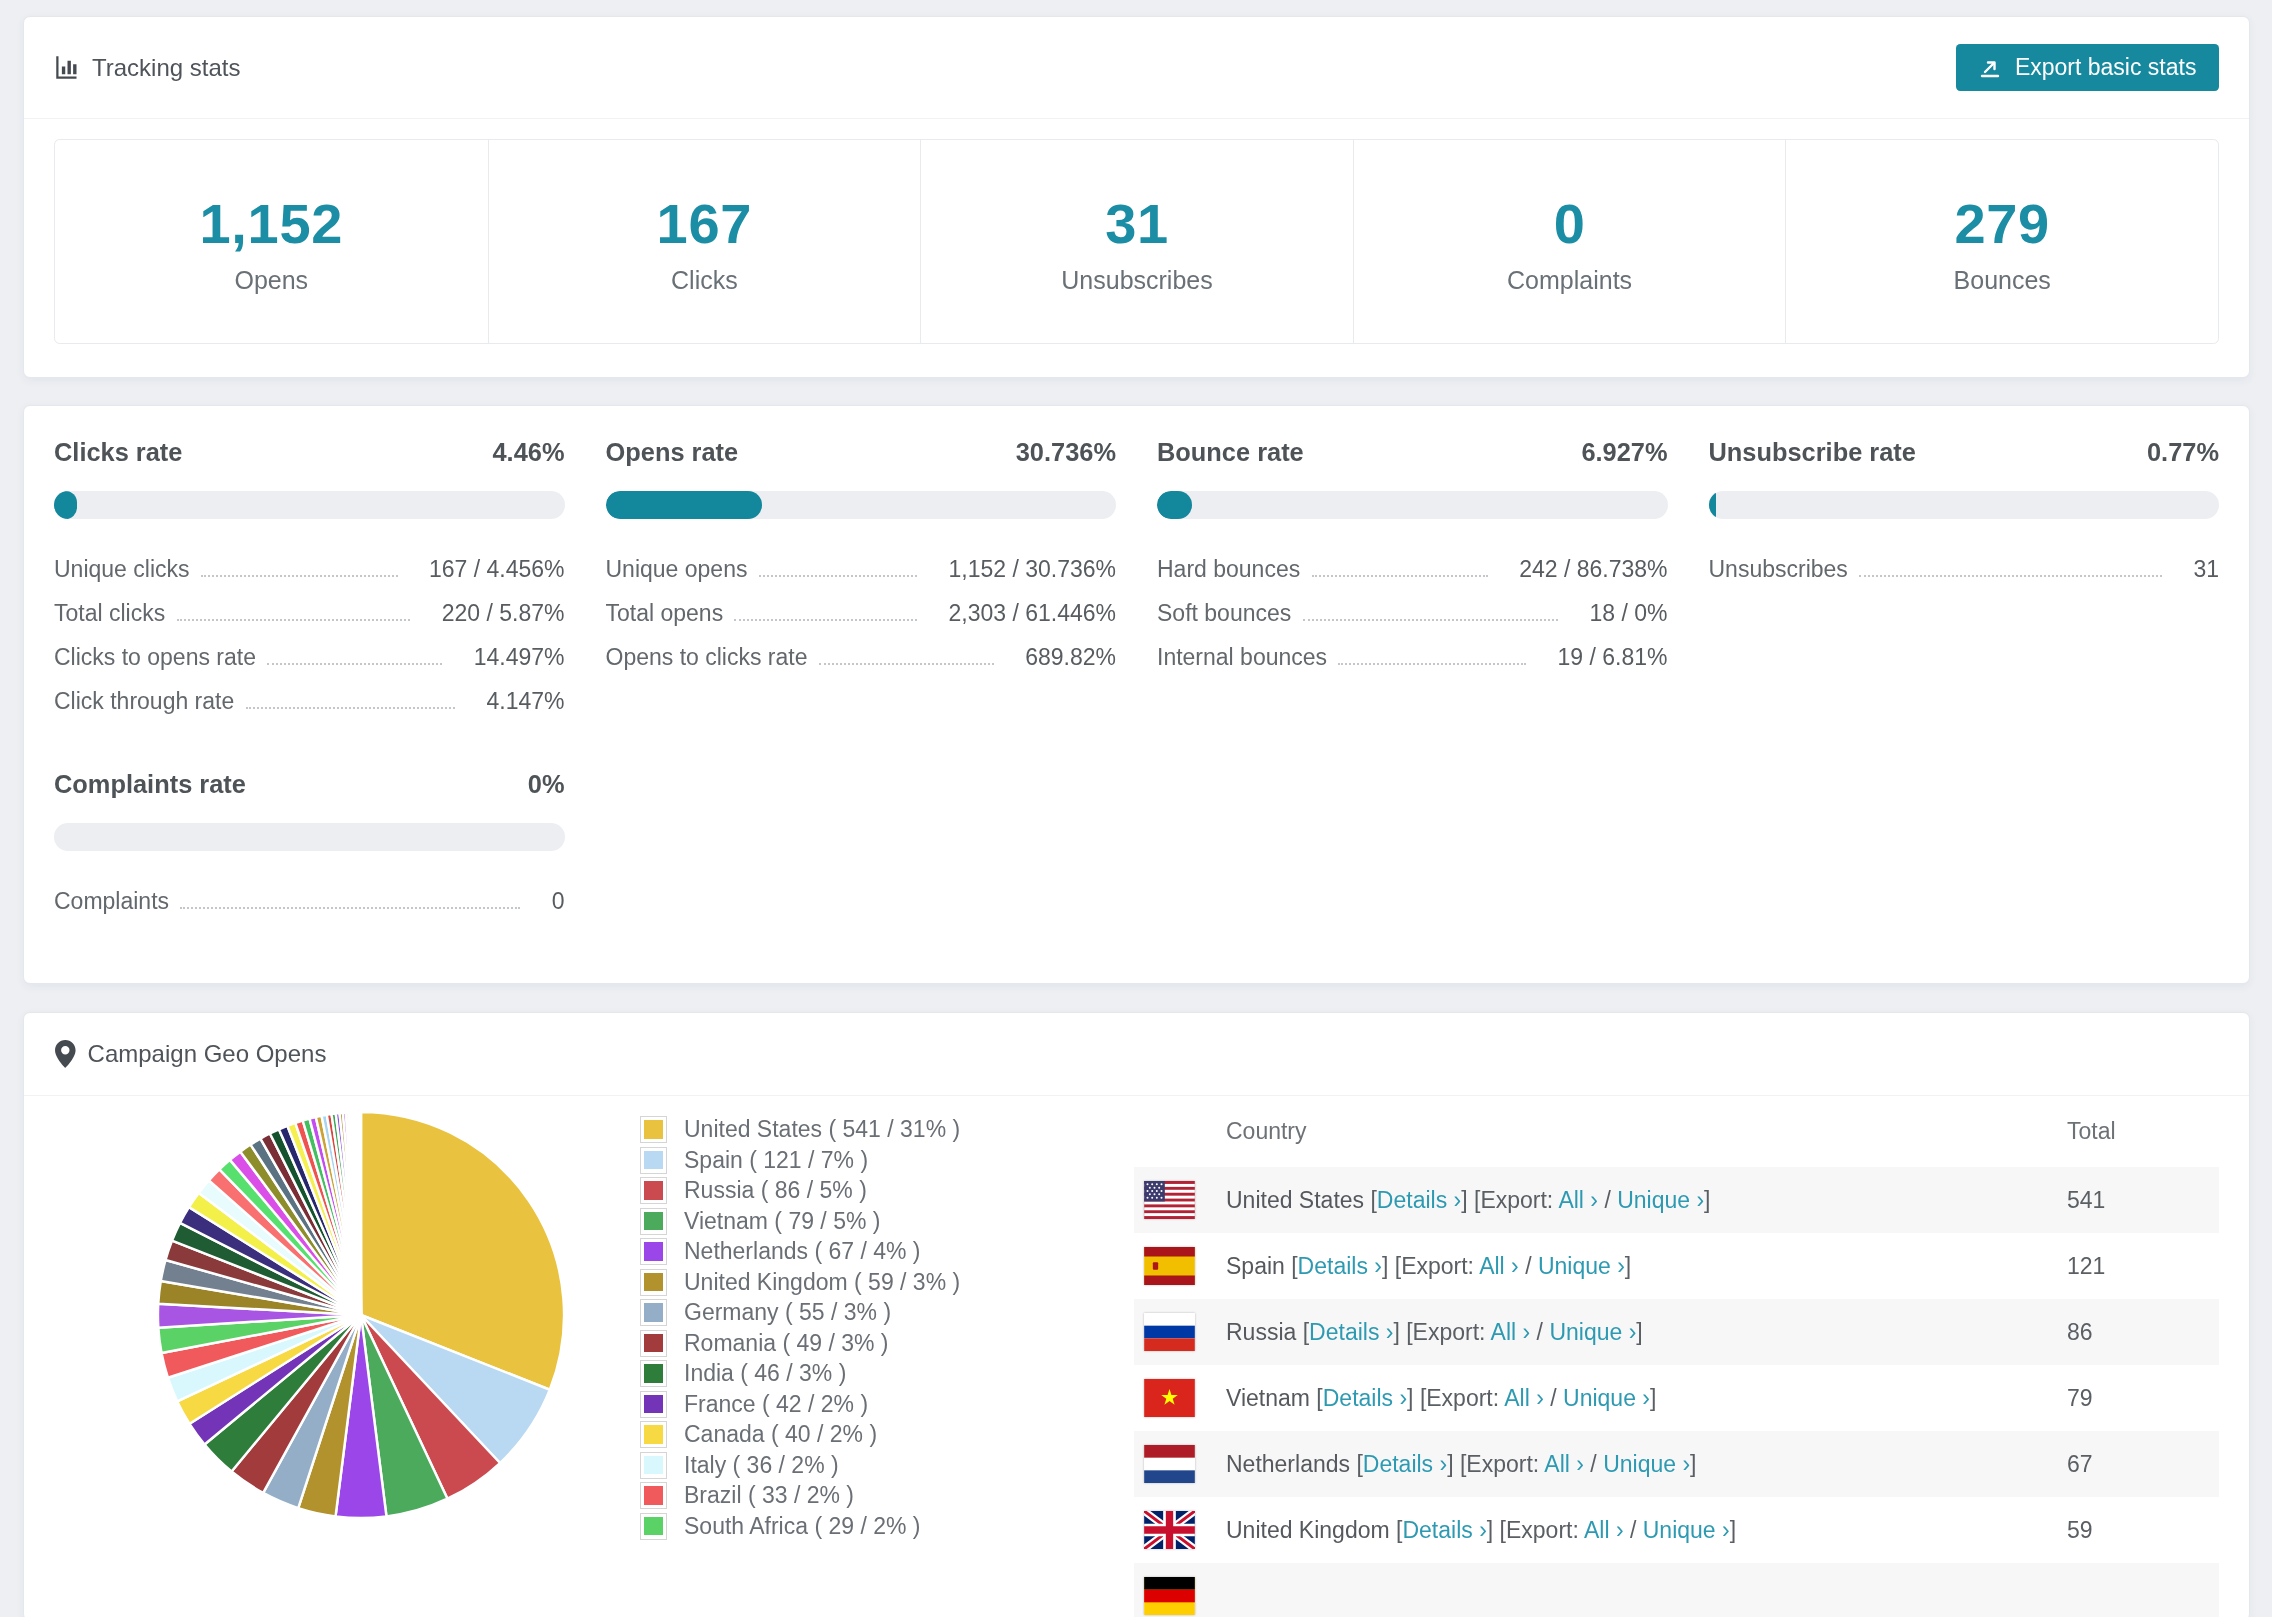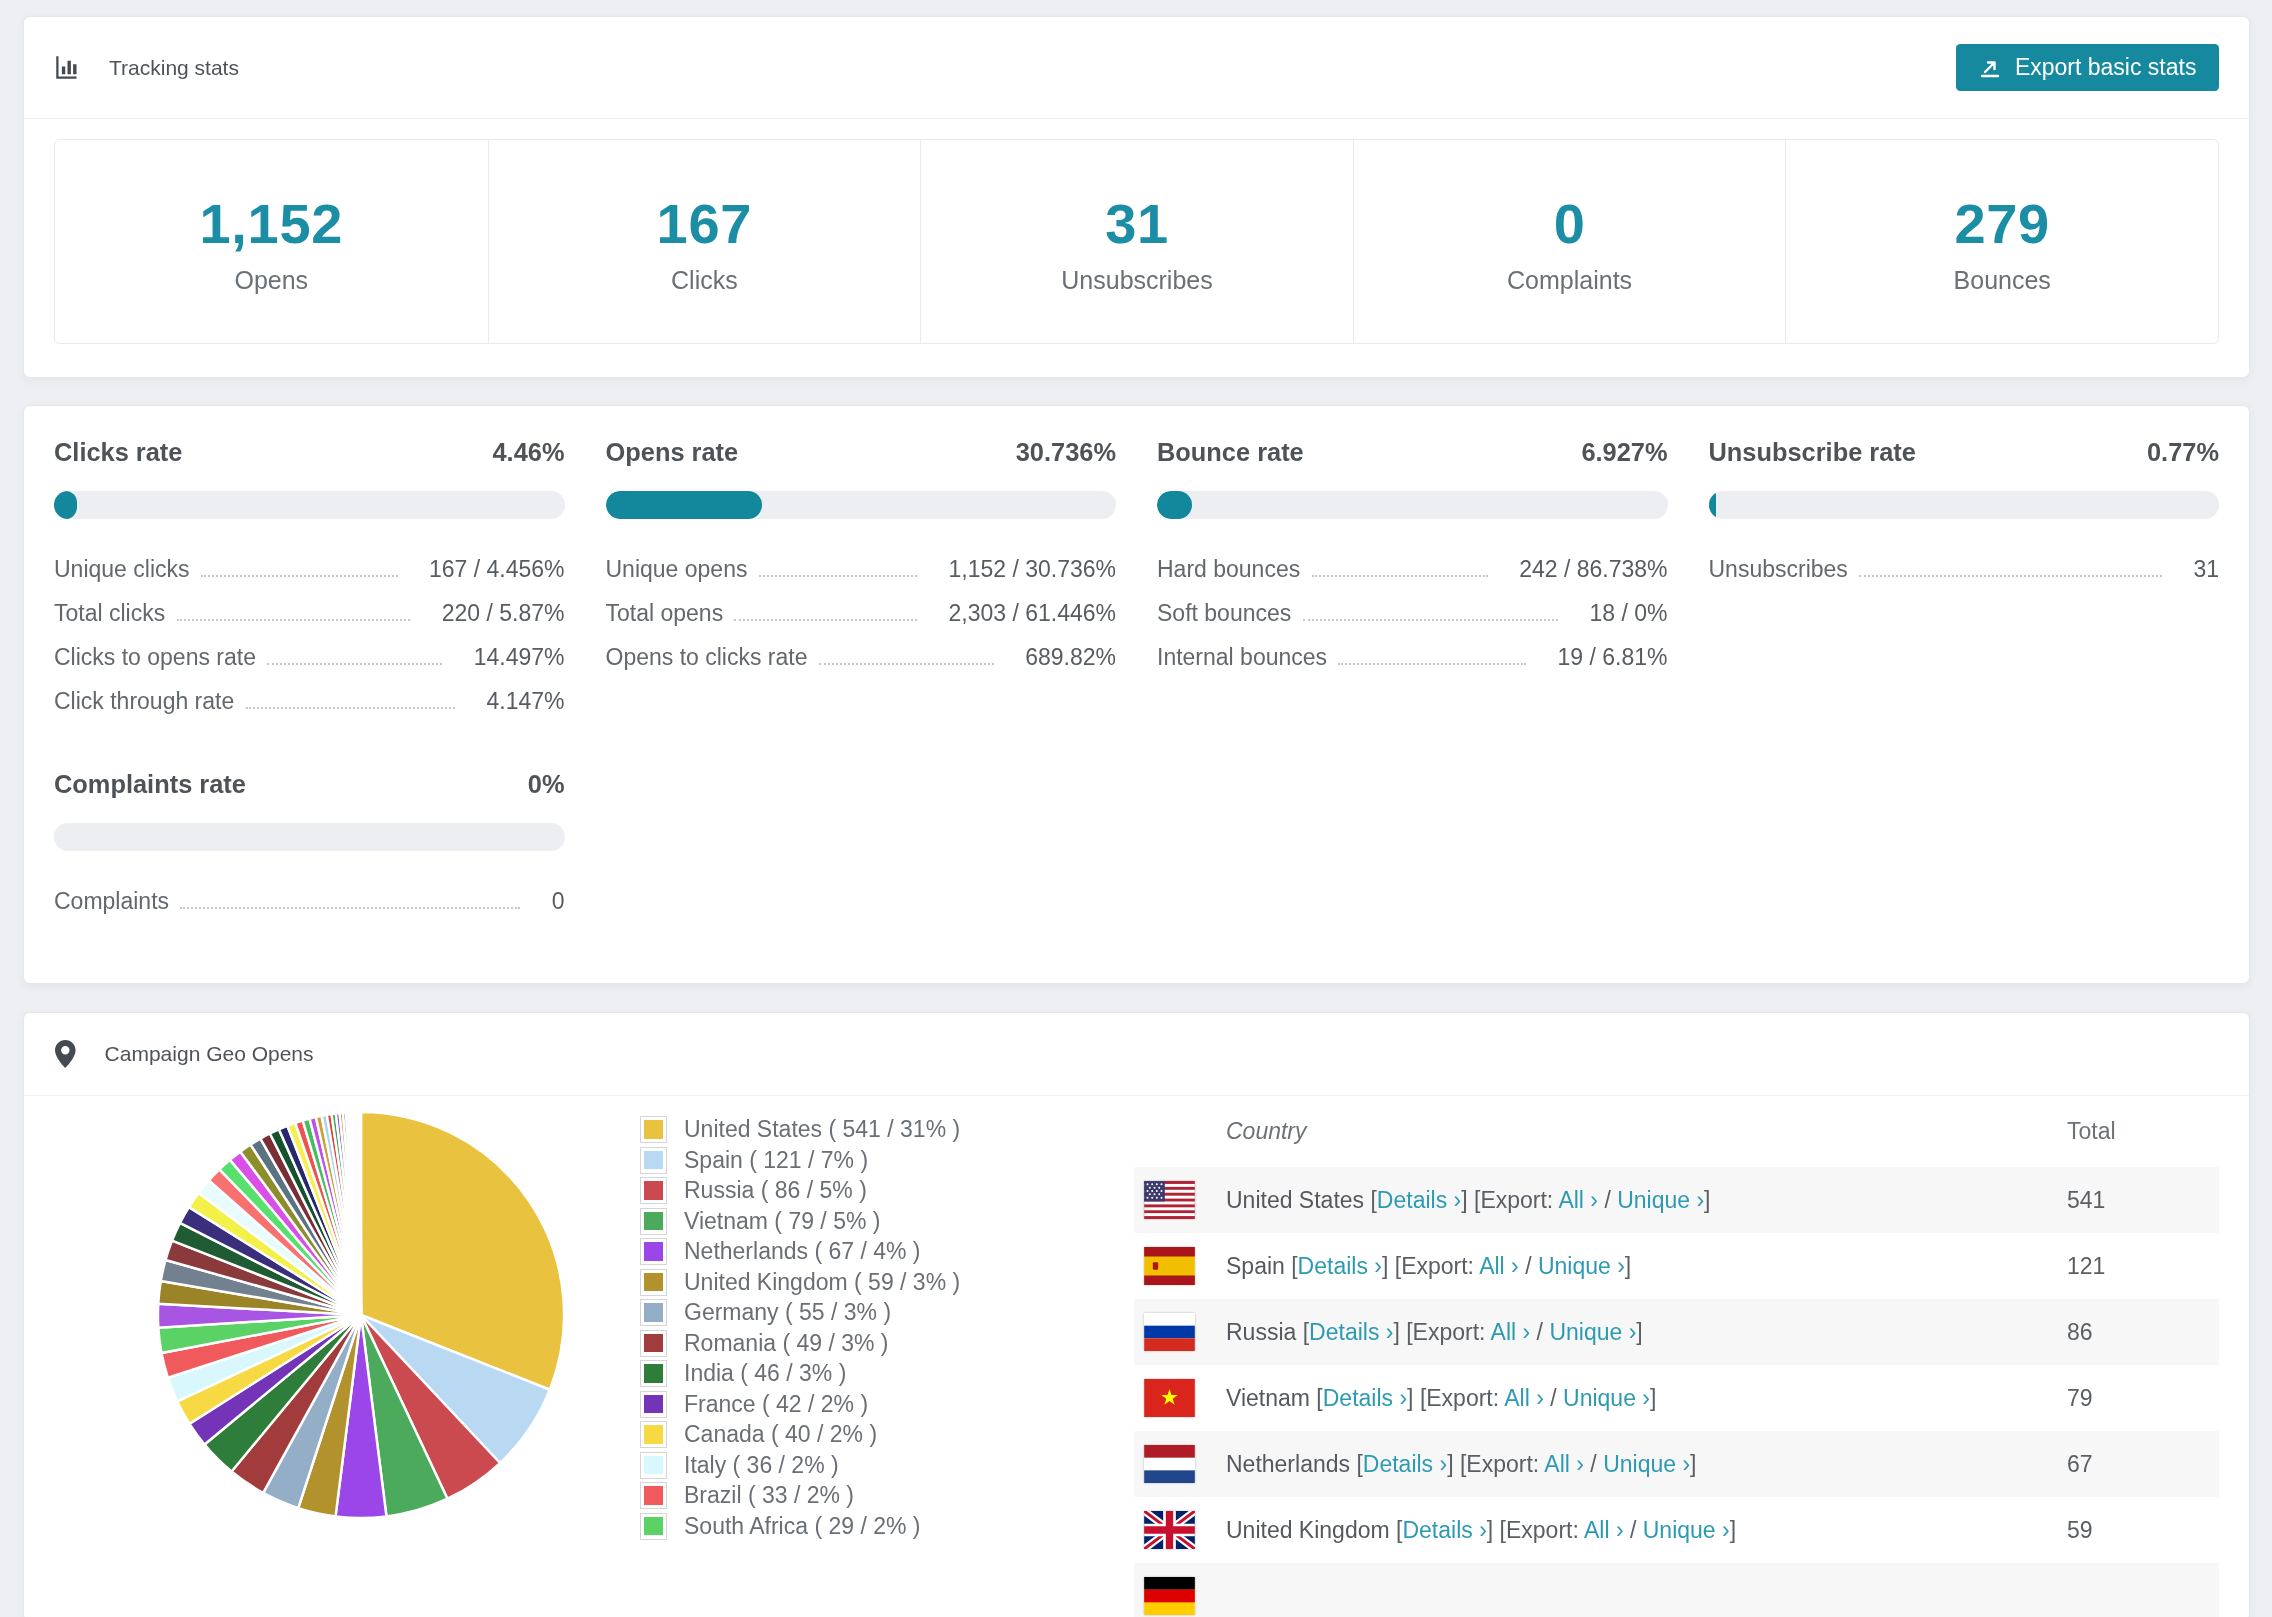--- a/index.html
+++ b/index.html
@@ -21,22 +21,22 @@
   .rates-panel { margin-top:27px; }
   .geo-panel   { margin-top:28px; overflow:hidden; }
 
   
   .card-header {
     display:flex; justify-content:space-between; align-items:center;
     padding:27px 30px;
     border-bottom:1.4px solid #f1f2f5;
   }
   .card-title {
-    display:flex; align-items:center; gap:28px;
-    font-size:21px; color:#4f545a;
+    display:flex; align-items:center; gap:11px;
+    font-size:24px; color:#4f545a;
   }
   .card-title svg { display:block; }
 
   .export-btn {
     display:flex; align-items:center; gap:12.7px;
     background:#17899e; color:#fff;
     border:none; border-radius:4.2px;
     font-size:23px; font-family:inherit;
     height:47px; padding:0 22.6px;
     cursor:pointer;
@@ -88,21 +88,21 @@
     width:27px; height:27px; flex:0 0 27px;
     border:1.4px solid #d5d5d5; background:#fff;
     display:flex; align-items:center; justify-content:center;
     margin-right:17px;
   }
   .swatch i { display:block; width:18.4px; height:18.4px; }
   .legend-label { font-size:23px; color:#6a6f75; white-space:nowrap; }
 
   .geo-table { flex:1; margin-left:35px; font-size:23px; }
   .g-head { display:flex; align-items:center; height:71px; color:#6d7277; }
-  .g-head .g-country-h { flex:1; padding-left:92px;font-style:italic; }
+  .g-head .g-country-h { flex:1; padding-left:92px; }
   .g-head .g-total-h { flex:0 0 152px; }
   .g-row { display:flex; align-items:center; height:66px; }
   .g-row.striped { background:#f7f7f8; }
   .g-flagbox { width:51px; height:38px; flex:0 0 51px; margin:0 31px 0 10px; box-shadow:0 0 2.1px rgba(0,0,0,.25); }
   .g-flagbox svg { display:block; width:100%; height:100%; }
   .g-text { flex:1; color:#55595d; white-space:nowrap; }
   .g-text .dim { color:#5a5f64; }
   .g-text a { color:#2d9ab2; text-decoration:none; cursor:pointer; }
   .g-total { flex:0 0 152px; color:#5a5f64; }
 </style>

